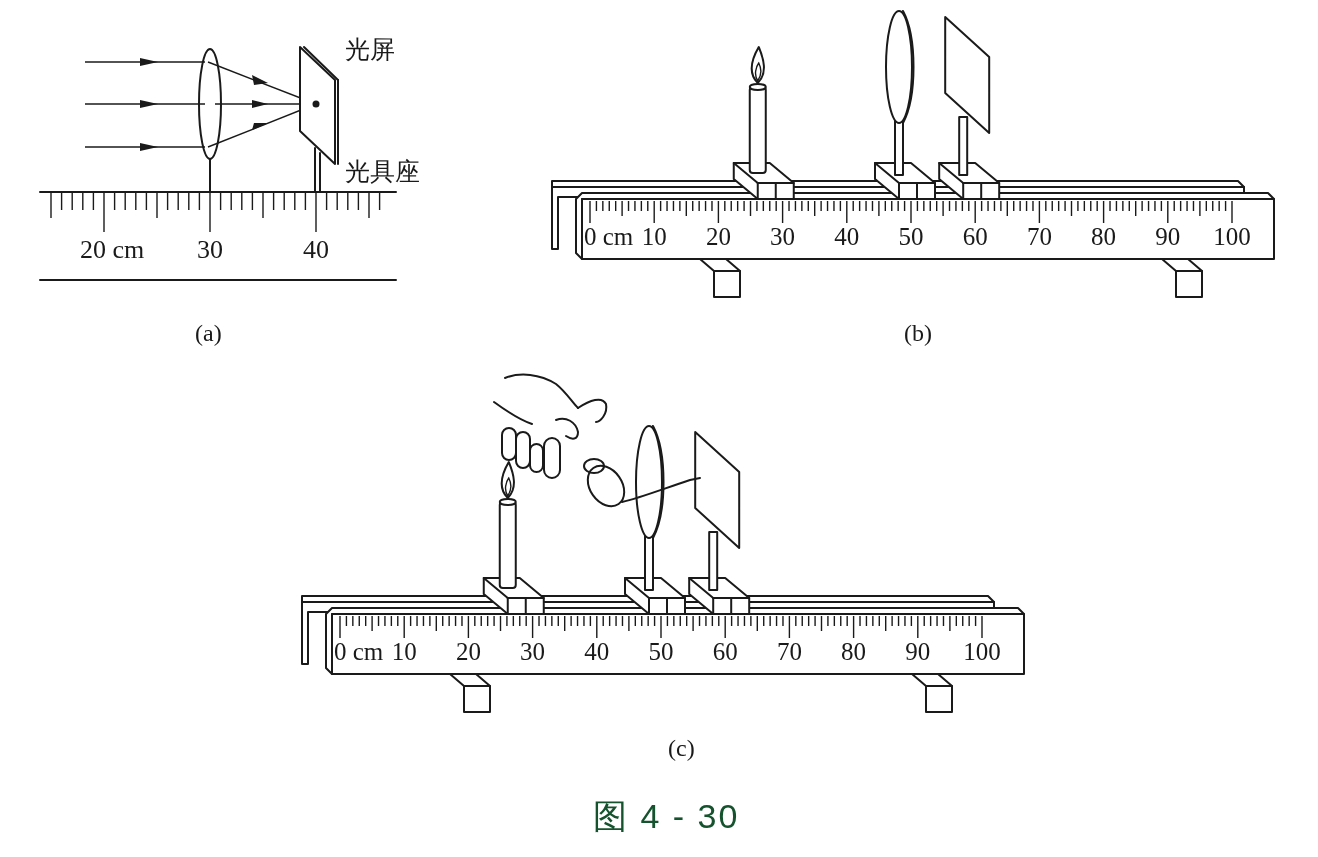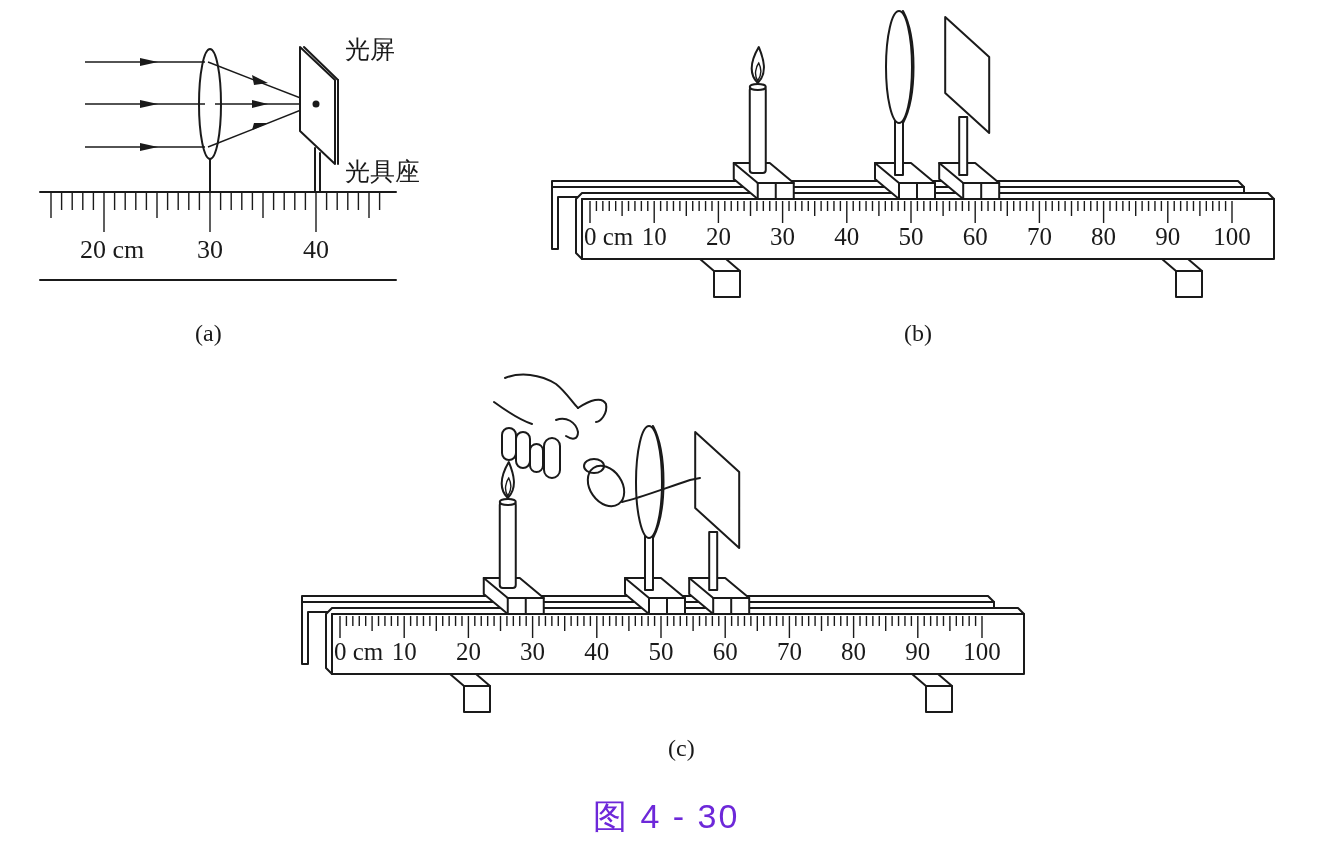--- a/index.html
+++ b/index.html
@@ -5,21 +5,21 @@
   html, body { margin: 0; padding: 0; background: #ffffff; }
   body { width: 1318px; height: 857px; position: relative; overflow: hidden;
          font-family: "Liberation Serif", "DejaVu Serif", serif; }
   svg { position: absolute; left: 0; top: 0; }
   .ink { stroke: #1a1a1a; fill: none; stroke-width: 2; stroke-linejoin: round; stroke-linecap: round; }
   .inkf { stroke: #1a1a1a; fill: #ffffff; stroke-width: 2; stroke-linejoin: round; }
   .thin { stroke: #1a1a1a; fill: none; stroke-width: 1.4; }
   .lbl { font-family: "Liberation Serif", "DejaVu Serif", serif; fill: #1a1a1a; }
   .cn  { font-family: "DejaVu Sans", "Liberation Sans", sans-serif; fill: #1a1a1a; }
   .cap { position: absolute; font-size: 24px; color: #1a1a1a; }
-  #fig-caption { position: absolute; left: 593px; top: 794px; font-size: 34px; color: #6d28d9;
+  #fig-caption { position: absolute; left: 593px; top: 794px; font-size: 34px; color: #14532d;
                  font-family: "Liberation Sans", "DejaVu Sans", sans-serif; letter-spacing: 2px; }
 </style>
 </head>
 <body>
 
 <svg id="panel-a" width="1318" height="857" viewBox="0 0 1318 857">
 
   <g id="a-ruler">
     <line class="ink" x1="40" y1="192" x2="396" y2="192"></line>
     <g id="a-ticks">

